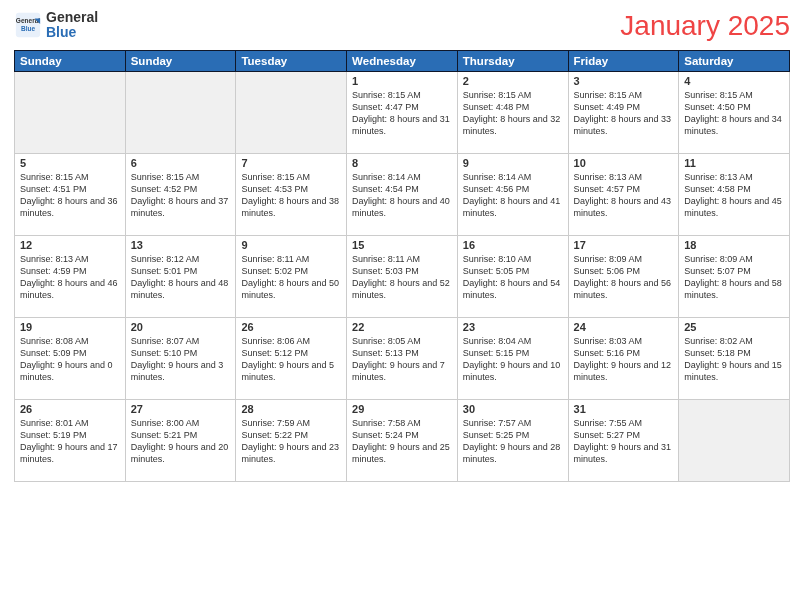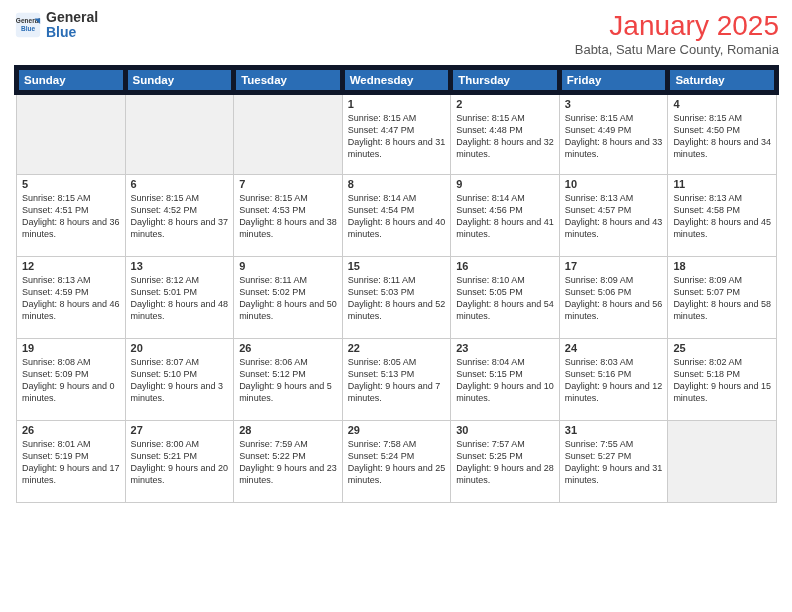--- a/index.html
+++ b/index.html
@@ -7,21 +7,21 @@
       font-family: Arial, sans-serif;
       background: #fff;
       width: 792px;
       height: 612px;
       overflow: hidden;
     }
     .page {
       width: 792px;
       height: 612px;
       background: #fff;
-      padding: 10px 13px 10px 14px;
+      padding: 10px 2px 10px 14px;
     }
     .header {
       display: flex;
       justify-content: space-between;
       align-items: flex-start;
       margin-bottom: 8px;
     }
     .logo {
       display: flex;
       align-items: center;
@@ -63,21 +63,21 @@
       border-collapse: collapse;
       table-layout: fixed;
     }
     .calendar th {
       background: #2a6db5;
       color: #fff;
       font-size: 11.5px;
       font-weight: bold;
       padding: 4px 5px;
       text-align: left;
-      border: 5px solid #0f172a;
+      border: 1px solid #0f172a;
     }
     .calendar td {
       vertical-align: top;
       border: 1px solid #ccc;
       padding: 3px 5px;
       height: 82px;
       background: #fff;
       font-size: 9.5px;
       color: #333;
     }
@@ -108,21 +108,20 @@
         <text x="15" y="21" text-anchor="middle" font-size="7" font-weight="bold" fill="#2a6db5">Blue</text>
         <polygon points="22,8 28,8 28,14" fill="#2a6db5"></polygon>
       </svg>
       <div class="logo-text">
         <span class="logo-general">General</span>
         <span class="logo-blue">Blue</span>
       </div>
     </div>
     <div class="title-block">
       <div class="month-title">January 2025</div>
-      <div class="subtitle">Babta, Satu Mare County, Romania</div>
     </div>
   </div>
 
   <table class="calendar">
     <thead>
       <tr>
       <th>Sunday</th>
           <th>Sunday</th>
           <th>Tuesday</th>
           <th>Wednesday</th>

